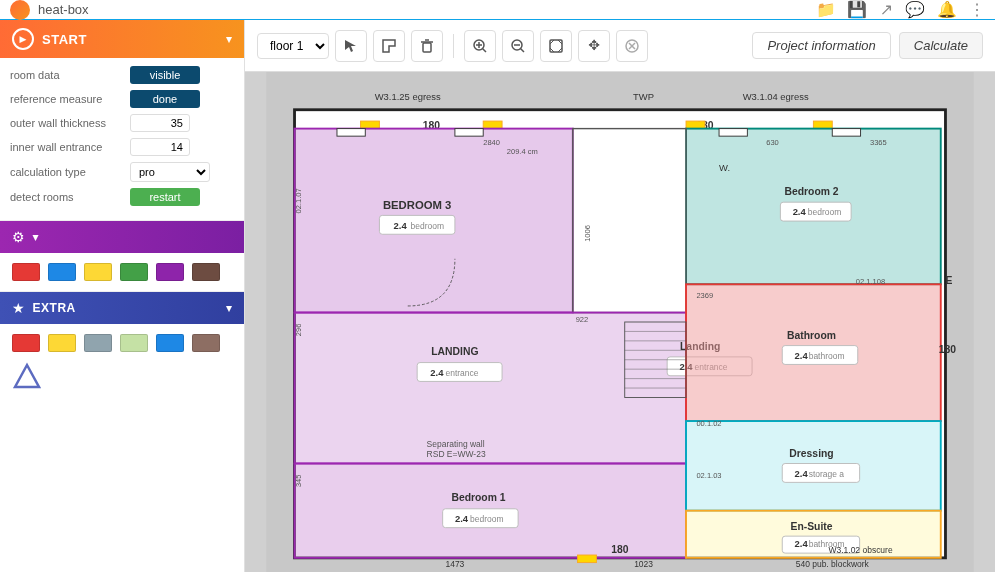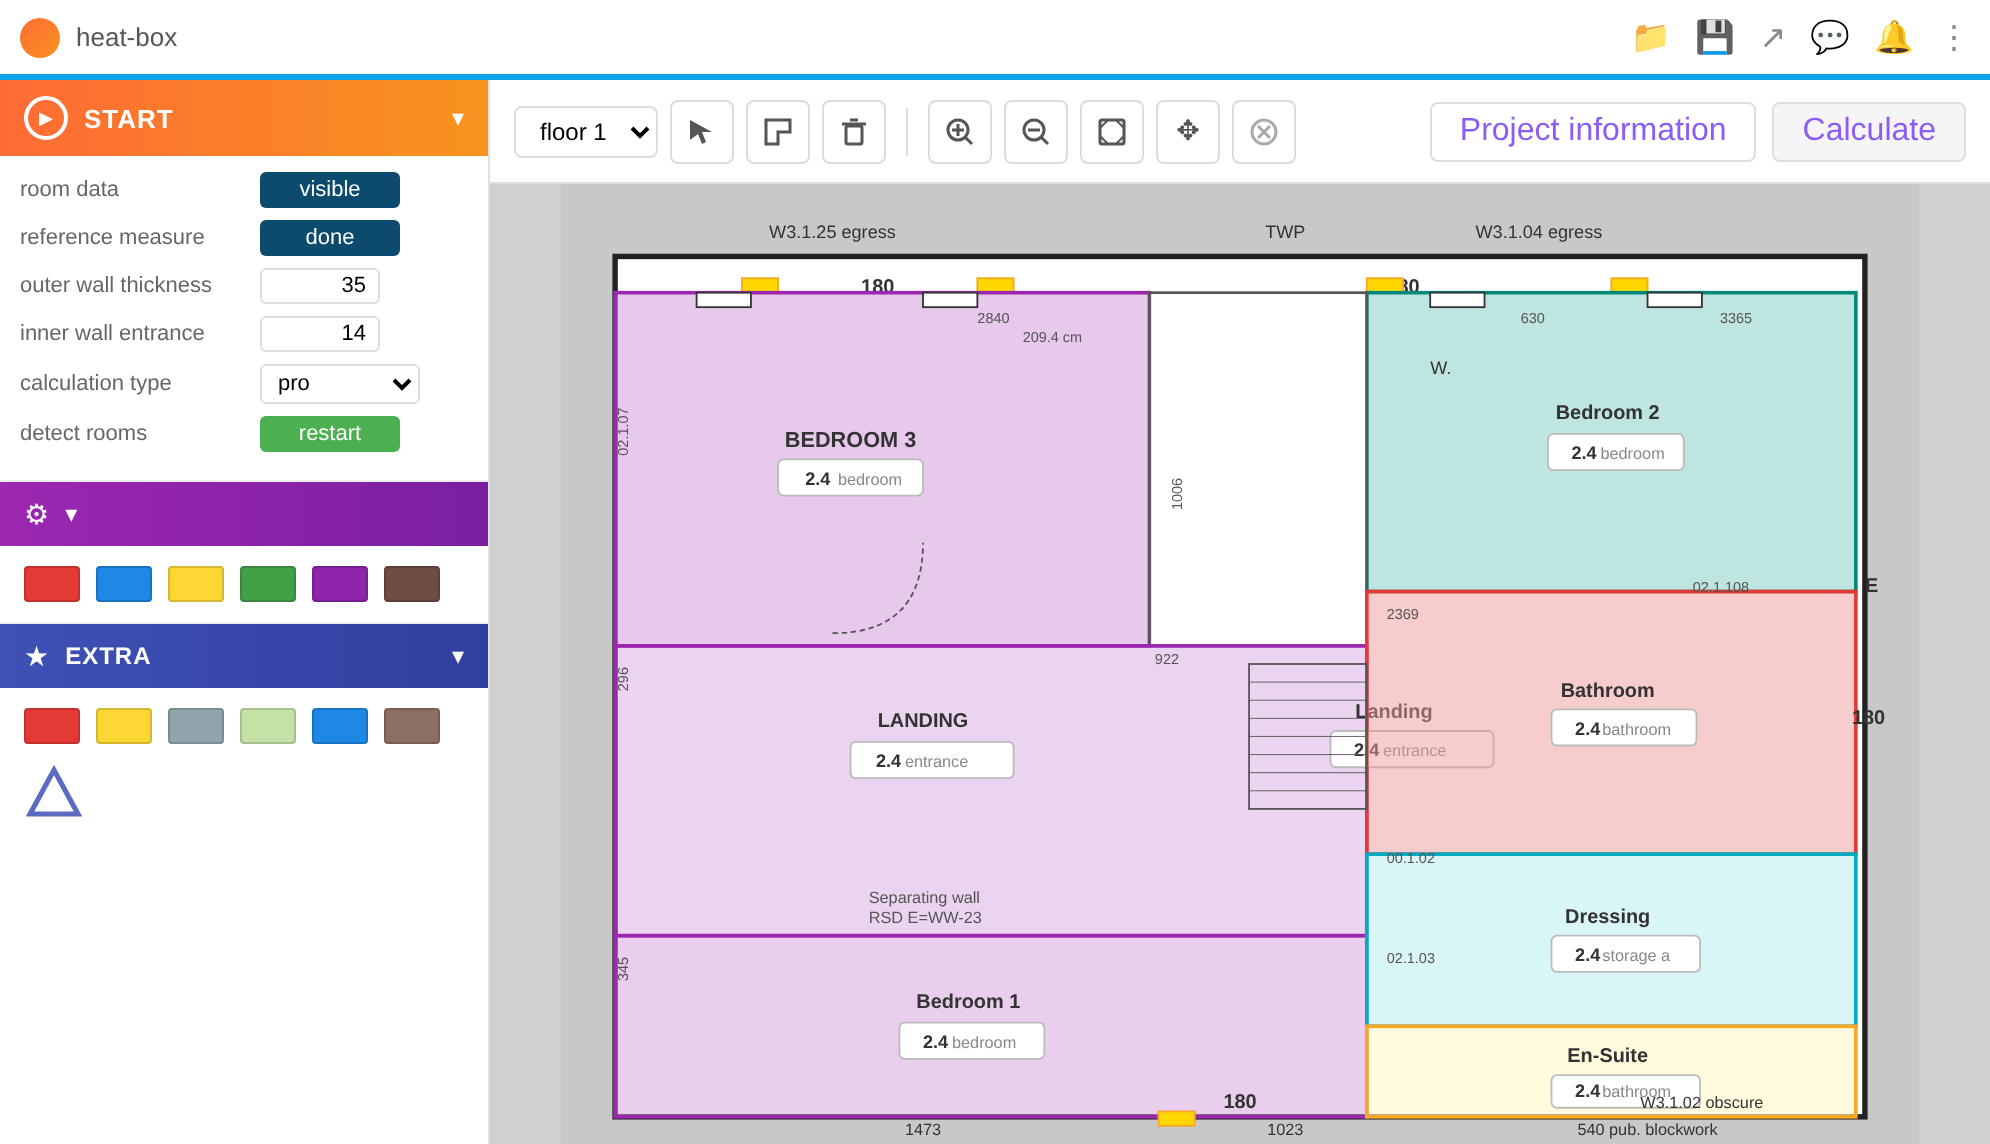--- a/index.html
+++ b/index.html
@@ -1,25 +1,25 @@
 <!DOCTYPE html>
 <html><head>
   <meta charset="utf-8">
   <style>
     * { box-sizing: border-box; margin: 0; padding: 0; }
     body { font-family: 'Segoe UI', Arial, sans-serif; background: #f0f0f0; width: 995px; height: 572px; overflow: hidden; display: flex; flex-direction: column; }
 
     
     .topbar {
-      height: 40px;
+      height: 20px;
       background: white;
       display: flex;
       align-items: center;
       padding: 0 10px;
-      border-bottom: 3px solid #0ea5e9;
+      border-bottom: 1px solid #0ea5e9;
       justify-content: space-between;
     }
     .topbar-left { display: flex; align-items: center; gap: 8px; }
     .app-logo { width: 20px; height: 20px; background: linear-gradient(135deg, #ff6b35, #f7931e); border-radius: 50%; }
     .app-title { font-size: 13px; color: #555; font-weight: 500; }
     .topbar-right { display: flex; align-items: center; gap: 12px; }
     .topbar-icon { color: #888; font-size: 16px; cursor: pointer; }
 
     
     .main-layout { display: flex; flex: 1; overflow: hidden; }
@@ -167,24 +167,25 @@
     
     .topright-btns {
       margin-left: auto;
       display: flex;
       gap: 8px;
     }
     .tr-btn {
       border: 1px solid #ddd;
       border-radius: 4px;
       padding: 5px 14px;
-      font-size: 16px;
-      background: white;
-      cursor: pointer;
-      color: #8b5cf6;
+      font-size: 13px;
+      background: white;
+      cursor: pointer;
+      color: #404040;
+      font-style: italic;
     }
 
     
     .floorplan-canvas {
       flex: 1;
       position: relative;
       overflow: hidden;
       background: #d0d0d0;
     }
 

